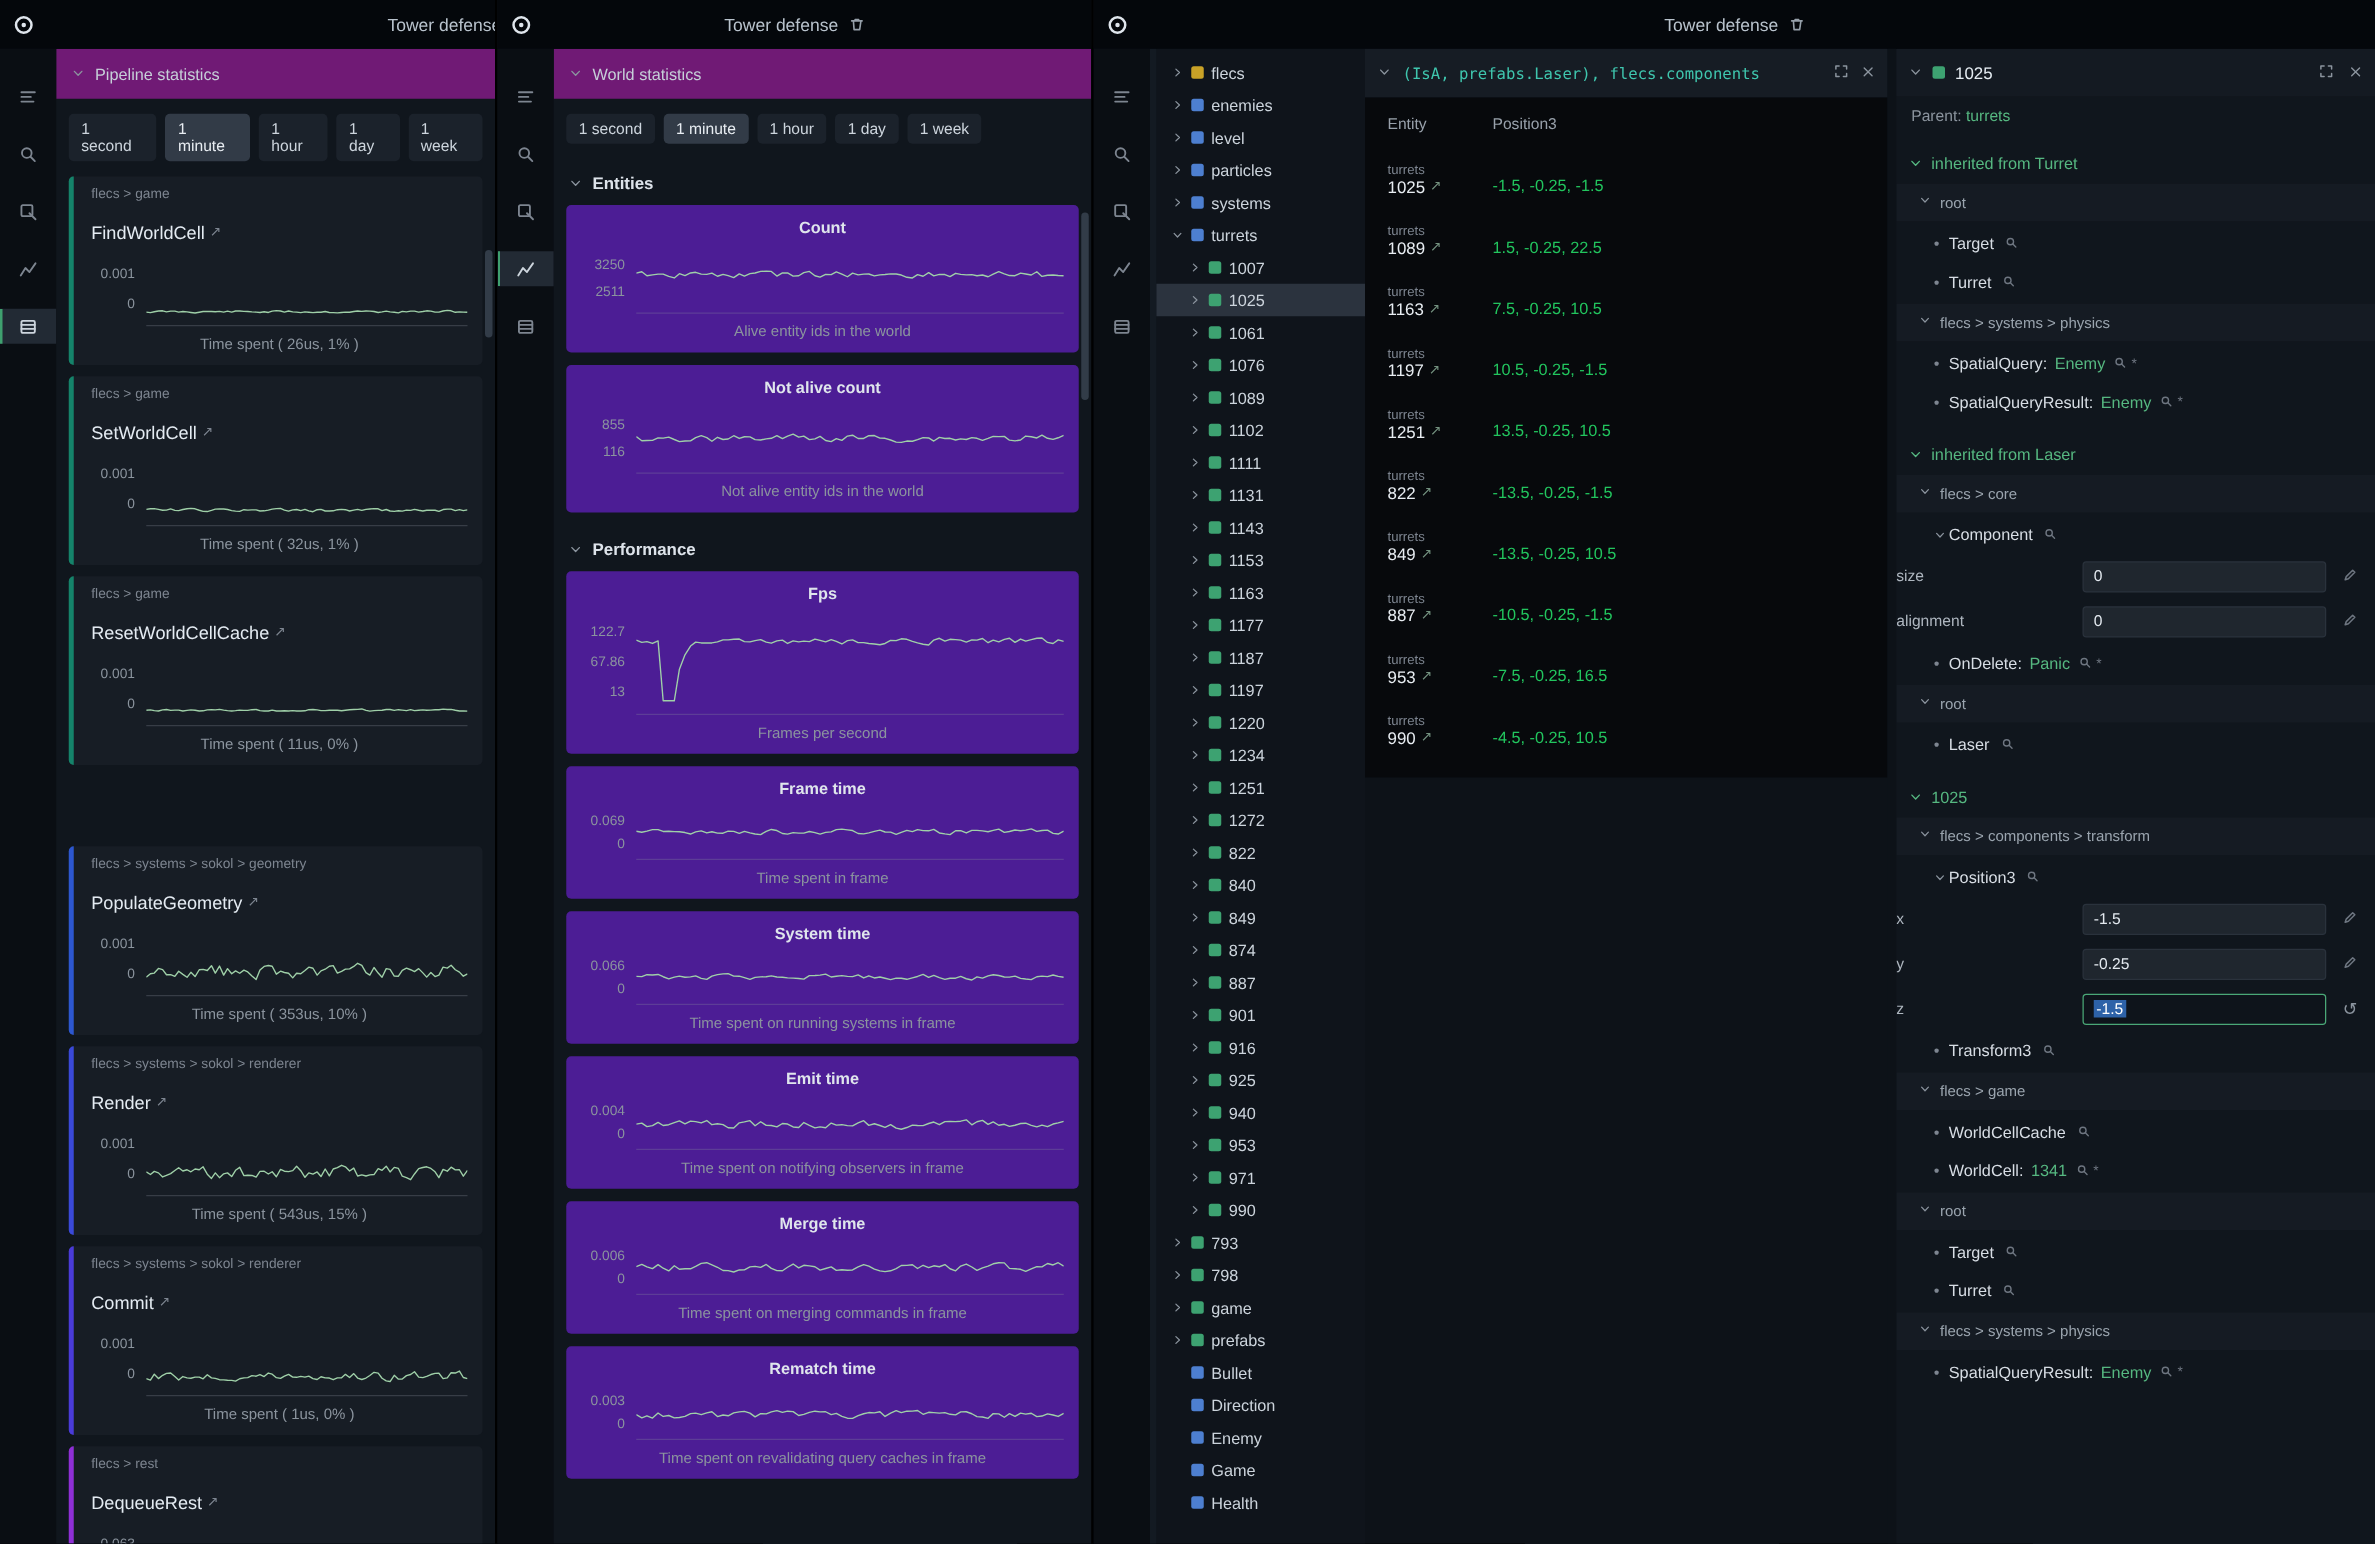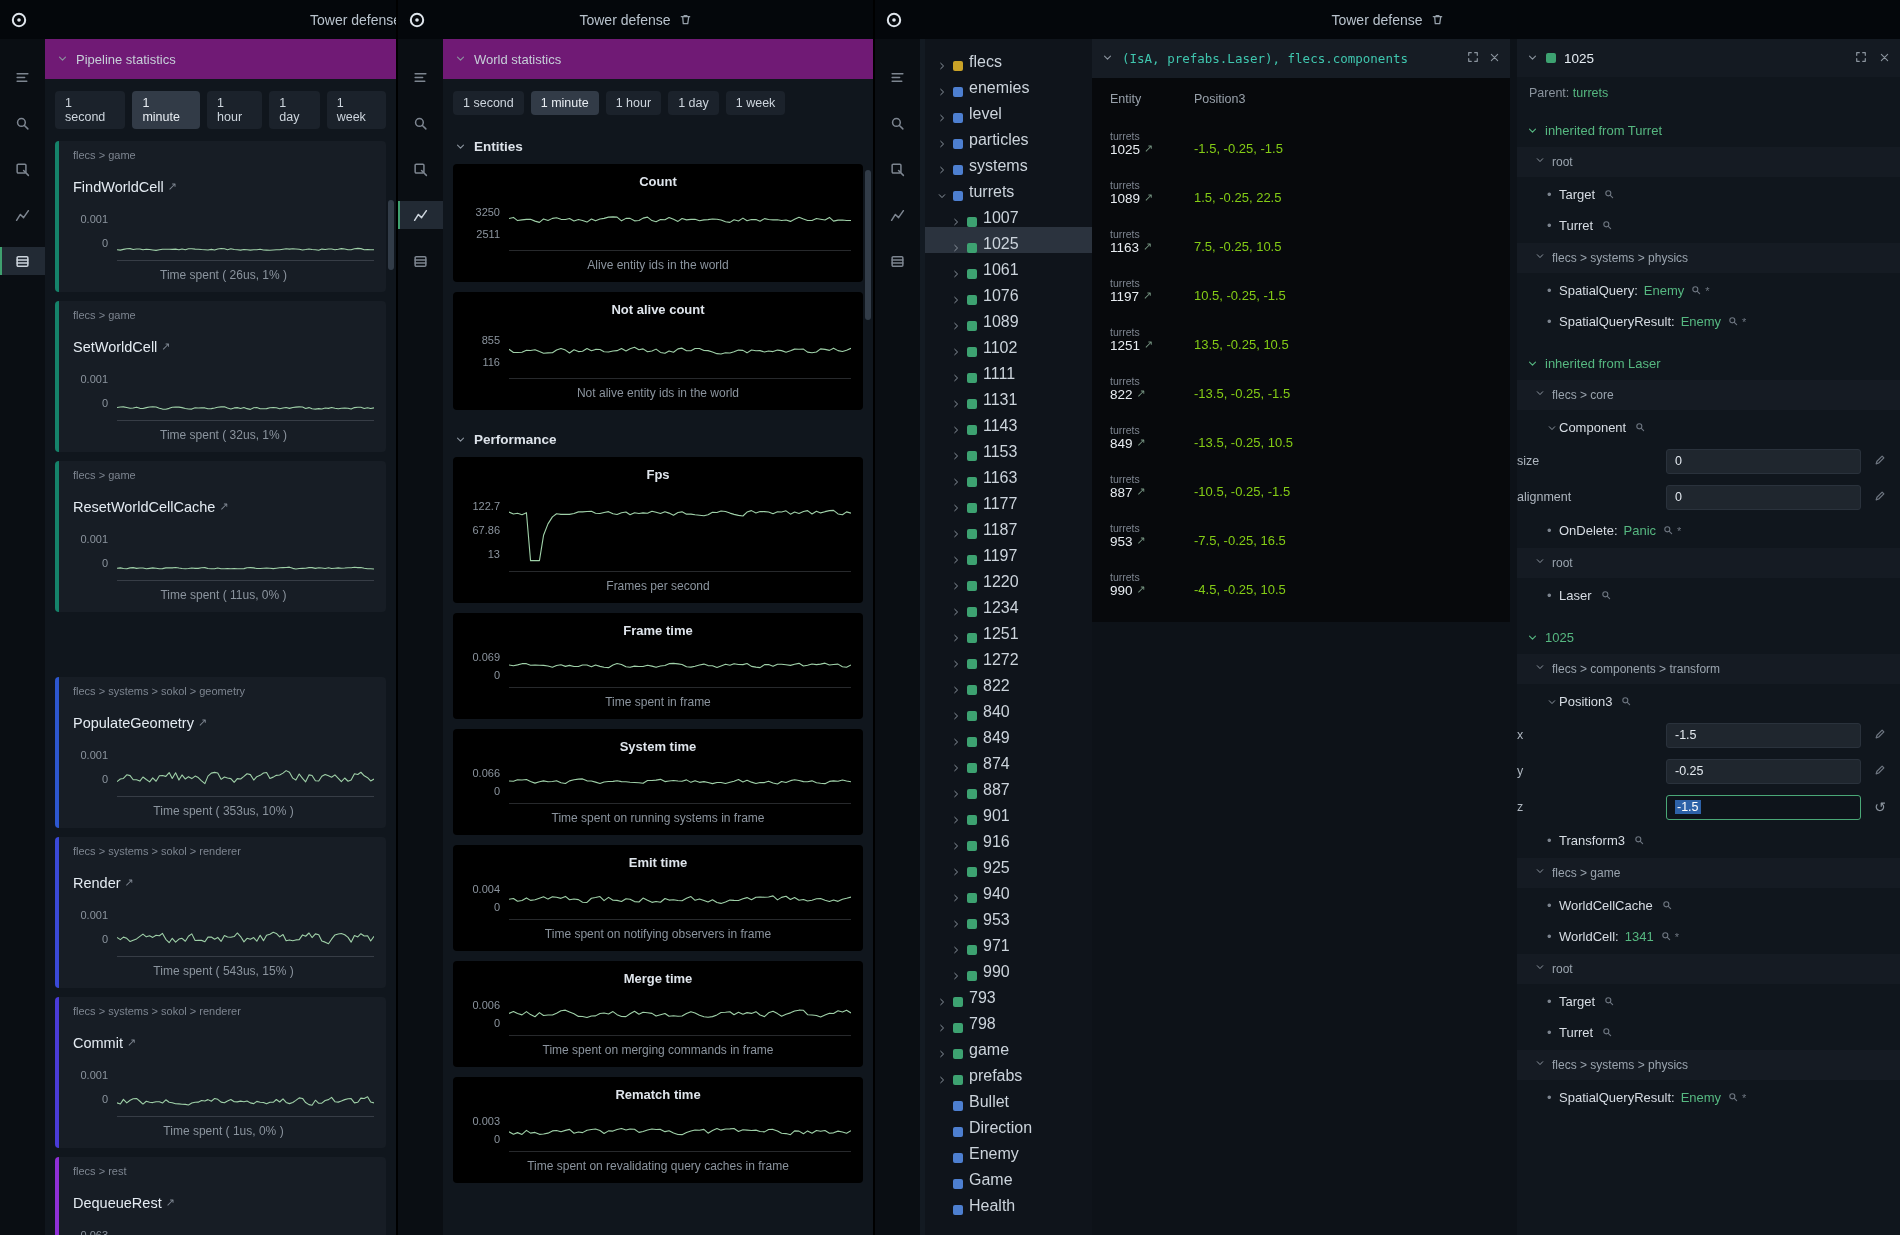--- a/index.html
+++ b/index.html
@@ -34,44 +34,44 @@
 .pname{font-size:14.5px;color:#e4ebf2;margin-top:18px}
 .ext{color:#7d8590;font-size:11px;margin-left:4px;position:relative;top:-2px}
 .chart-wrap{display:flex;margin-top:6px;height:60px}
 .ylabels{width:44px;flex:0 0 44px;display:flex;flex-direction:column;justify-content:space-evenly;align-items:flex-end;padding-right:9px;font-size:11px;color:#8b949e}
 .chart-svg-box{flex:1;border-bottom:1px solid rgba(139,148,158,.28)}
 .chart-svg-box svg{display:block;width:100%;height:100%}
 .caption{text-align:center;font-size:12px;color:#8b949e;margin-top:7px;white-space:nowrap;overflow:hidden}
 
 #world-sections{flex:1;overflow:hidden;display:flex;flex-direction:column}
 .wsec-header{display:flex;gap:8px;align-items:center;padding:12px 12px 10px;font-size:13.5px;color:#dde3ea;font-weight:700}
-.wcard{background:#000000;border-radius:4px;margin:0 10px 10px;padding:10px 12px;flex:0 0 auto}
+.wcard{background:#4c1d95;border-radius:4px;margin:0 10px 10px;padding:10px 12px;flex:0 0 auto}
 .wtitle{text-align:center;font-size:13px;color:#dfe5ec;margin-bottom:6px;font-weight:600}
 .wcard .chart-wrap{margin-top:2px}
 
 .tree{width:172px;flex:0 0 172px;background:#0f141b;padding-top:6px;overflow:hidden;border-left:5px solid #131a22}
-.tree-item{height:26px;display:flex;align-items:flex-end;gap:6px;font-size:16px;color:#ccd4dc;padding-left:12px;white-space:nowrap}
+.tree-item{height:26px;display:flex;align-items:center;gap:6px;font-size:13px;color:#ccd4dc;padding-left:12px;white-space:nowrap}
 .tree-item.d1{padding-left:26px}
 .tree-item.sel{background:#2b333e}
 .sq{width:10px;height:10px;border-radius:2px;flex:0 0 10px}
 .sq.yellow{background:#c9a227}.sq.blue{background:#4d7fd0}.sq.green{background:#3da271}
 .chev-sp{width:10px;flex:0 0 10px}
 
 .query-col{width:418px;flex:0 0 418px;display:flex;flex-direction:column}
 .query-header{height:39px;flex:0 0 39px;background:#161c24;display:flex;align-items:center;padding:0 10px;gap:9px}
 .qtext{font-family:"DejaVu Sans Mono",monospace;font-size:12.5px;color:#3fc6ae;flex:1;white-space:nowrap;overflow:hidden}
 .qh-icons{display:flex;gap:10px;align-items:center}
 .query-table{background:#07090c;padding:4px 0 14px 18px}
 .qhead{display:flex;font-size:12.5px;color:#98a1ab;padding:10px 0 12px}
 .qcol-entity{width:84px;flex:0 0 84px}
 .qrow{display:flex;align-items:flex-end;height:39px;margin-bottom:10px}
 .qgroup{font-size:10.5px;color:#7d8590}
 .qid{font-size:13.5px;color:#e8edf2}
 .qid .ext{color:#73917f}
-.qval{font-size:13px;color:#84cc16;padding-bottom:1px}
+.qval{font-size:13px;color:#22c55e;padding-bottom:1px}
 .query-rest{flex:1}
 
 .divider{width:7px;flex:0 0 7px;background:#0d1218}
 .inspector{flex:1;background:#10161d;display:flex;flex-direction:column;overflow:hidden}
 .insp-header{height:38px;flex:0 0 38px;display:flex;align-items:center;gap:8px;padding:0 10px;background:#141a22}
 .insp-entity{font-size:13.5px;color:#e6edf3}
 .insp-sq{width:10px;height:10px;border-radius:2px;background:#3da271}
 .ih-icons{margin-left:auto;display:flex;gap:12px;align-items:center}
 .parent-line{padding:9px 12px 4px;font-size:12.5px;color:#8b949e}
 .parent-link{color:#56b881}

